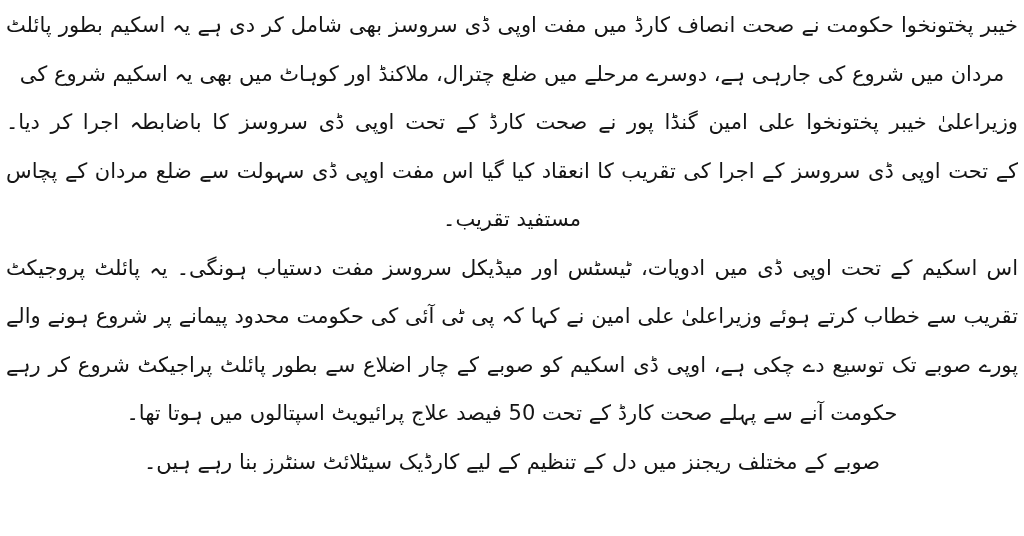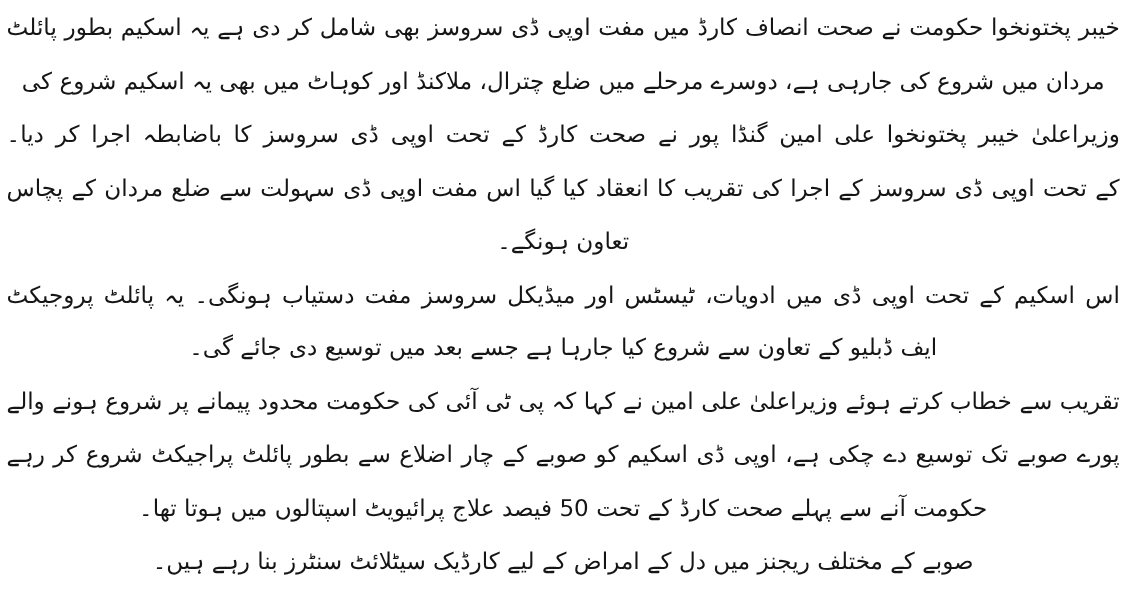--- a/index.html
+++ b/index.html
@@ -41,31 +41,30 @@
 <main class="article" dir="rtl" lang="ur">
 
   <section>
     <div class="line justify">خیبر پختونخوا حکومت نے صحت انصاف کارڈ میں مفت اوپی ڈی سروسز بھی شامل کر دی ہے یہ اسکیم بطور پائلٹ پراجیکٹ ضلع</div>
     <div class="line center">مردان میں شروع کی جارہی ہے، دوسرے مرحلے میں ضلع چترال، ملاکنڈ اور کوہاٹ میں بھی یہ اسکیم شروع کی جائے گی۔</div>
   </section>
 
   <section>
     <div class="line justify">وزیراعلیٰ خیبر پختونخوا علی امین گنڈا پور نے صحت کارڈ کے تحت اوپی ڈی سروسز کا باضابطہ اجرا کر دیا۔ وزیراعلیٰ ہاؤس میں صحت کارڈ</div>
     <div class="line justify">کے تحت اوپی ڈی سروسز کے اجرا کی تقریب کا انعقاد کیا گیا اس مفت اوپی ڈی سہولت سے ضلع مردان کے پچاس ہزار مستحق خاندان</div>
-    <div class="line center">تعاون ہونگے۔</div>
+    <div class="line center">مستفید تقریب۔</div>
   </section>
 
   <section>
     <div class="line justify">اس اسکیم کے تحت اوپی ڈی میں ادویات، ٹیسٹس اور میڈیکل سروسز مفت دستیاب ہونگی۔ یہ پائلٹ پروجیکٹ جرمن تنظیم کے</div>
-    <div class="line center">ایف ڈبلیو کے تعاون سے شروع کیا جارہا ہے جسے بعد میں توسیع دی جائے گی۔</div>
   </section>
 
   <section>
     <div class="line justify">تقریب سے خطاب کرتے ہوئے وزیراعلیٰ علی امین نے کہا کہ پی ٹی آئی کی حکومت محدود پیمانے پر شروع ہونے والے صحت کارڈ کو</div>
     <div class="line justify">پورے صوبے تک توسیع دے چکی ہے، اوپی ڈی اسکیم کو صوبے کے چار اضلاع سے بطور پائلٹ پراجیکٹ شروع کر رہے ہیں، ہماری</div>
     <div class="line center">حکومت آنے سے پہلے صحت کارڈ کے تحت 50 فیصد علاج پرائیویٹ اسپتالوں میں ہوتا تھا۔</div>
   </section>
 
   <section>
-    <div class="line center">صوبے کے مختلف ریجنز میں دل کے امراض کے لیے کارڈیک سیٹلائٹ سنٹرز بنا رہے ہیں۔</div>
+    <div class="line center">صوبے کے مختلف ریجنز میں دل کے تنظیم کے لیے کارڈیک سیٹلائٹ سنٹرز بنا رہے ہیں۔</div>
   </section>
 
 </main>
 
 </body></html>

